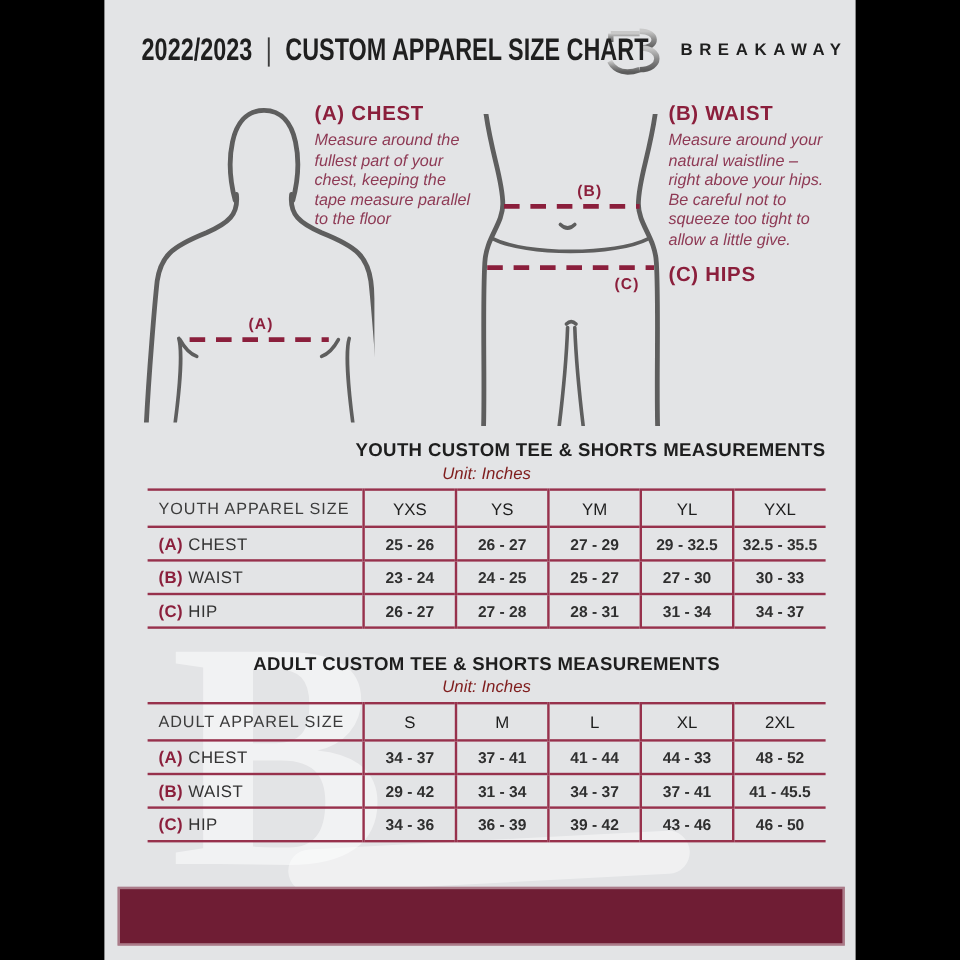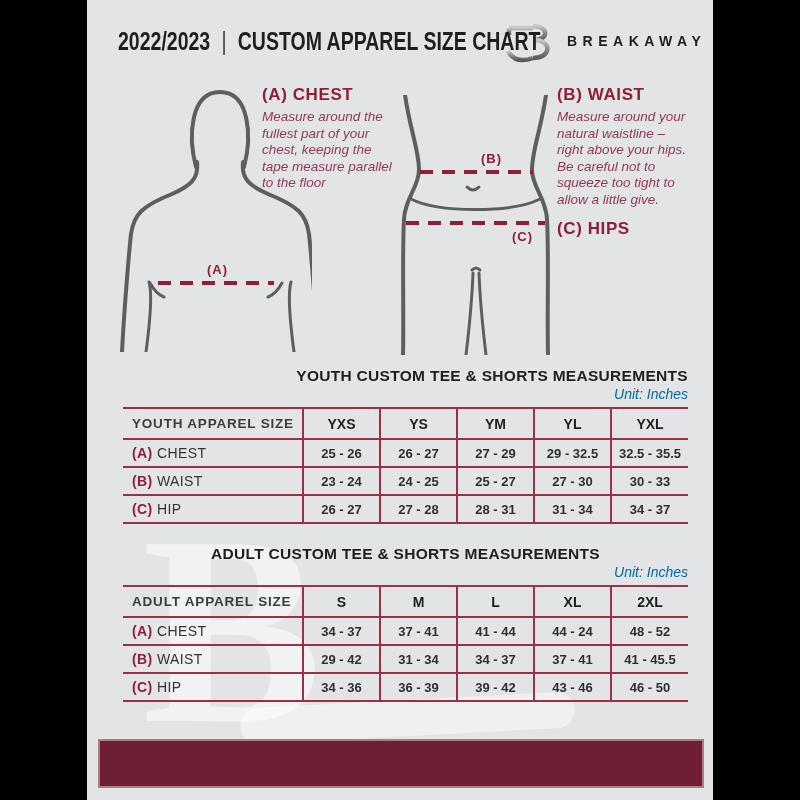--- a/index.html
+++ b/index.html
@@ -37,33 +37,33 @@
   .figsvg{position:absolute;z-index:1;}
   .fig{stroke:var(--fig);stroke-width:4;fill:none;stroke-linecap:round;stroke-linejoin:round;}
   .fig-thin{stroke:var(--fig);stroke-width:3;fill:none;stroke-linecap:round;}
   .dash{stroke:var(--accent);stroke-width:4;stroke-dasharray:13 9;fill:none;}
   .dlabel{fill:var(--accent);font-family:"Liberation Sans",sans-serif;
     font-weight:bold;font-size:13px;letter-spacing:1px;}
 
   
   .sec-title{position:absolute;left:36px;width:565px;text-align:center;
     font-size:15.5px;font-weight:bold;letter-spacing:0.3px;color:#1e1e1e;z-index:2;}
-  .sec-unit{position:absolute;left:36px;width:565px;text-align:right;
-    font-size:14px;font-style:italic;color:#0369a1;z-index:2;}
+  .sec-unit{position:absolute;left:36px;width:565px;text-align:center;
+    font-size:14px;font-style:italic;color:#7f1d1d;z-index:2;}
 
   
   table.size{position:absolute;left:36px;width:565px;border-collapse:collapse;
     table-layout:fixed;z-index:2;border-bottom:2px solid var(--line);}
   table.size tr{border-top:2px solid var(--line);}
   table.size th,table.size td{border-left:2px solid var(--line);
     text-align:center;vertical-align:middle;}
-  table.size th{height:31px;font-size:14px;font-weight:bold;color:#1e1e1e;}
+  table.size th{height:31px;font-size:14px;font-weight:normal;color:#1e1e1e;}
   table.size td{height:28px;font-size:13px;font-weight:600;color:#2f2f2f;}
   table.size .lbl{border-left:none;text-align:left;padding-left:9px;width:180px;}
-  table.size th.lbl{font-weight:bold;font-size:13.5px;letter-spacing:0.8px;color:#3c3c3c;margin-top:12px;}
+  table.size th.lbl{font-weight:normal;font-size:13.5px;letter-spacing:0.8px;color:#3c3c3c;margin-top:12px;}
   table.size td.lbl{font-size:14px;letter-spacing:0.4px;color:#333;font-weight:normal;}
   table.size td.lbl .k{color:var(--accent);font-weight:bold;}
 
   
   .footer-bar{position:absolute;left:11px;top:739px;width:606px;height:49px;
     background:var(--footer);border:2px solid rgba(255,255,255,0.42);z-index:2;}
 </style>
 </head>
 <body>
 
@@ -194,21 +194,21 @@
           <th>XL</th>
           <th>2XL</th>
         </tr>
       </thead>
       <tbody>
         <tr>
           <td class="lbl"><span class="k">(A)</span> CHEST</td>
           <td>34 - 37</td>
           <td>37 - 41</td>
           <td>41 - 44</td>
-          <td>44 - 24</td>
+          <td>44 - 33</td>
           <td>48 - 52</td>
         </tr>
         <tr>
           <td class="lbl"><span class="k">(B)</span> WAIST</td>
           <td>29 - 42</td>
           <td>31 - 34</td>
           <td>34 - 37</td>
           <td>37 - 41</td>
           <td>41 - 45.5</td>
         </tr>

